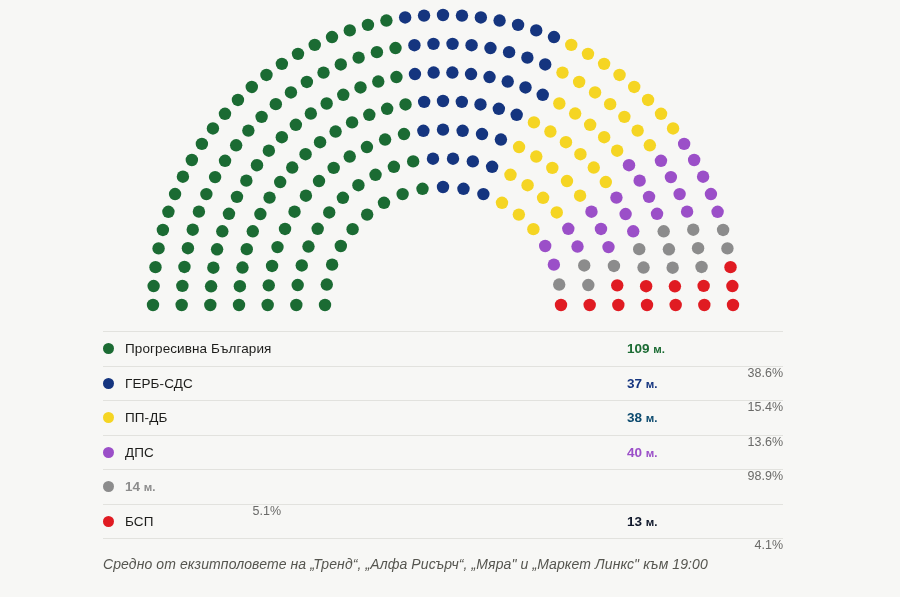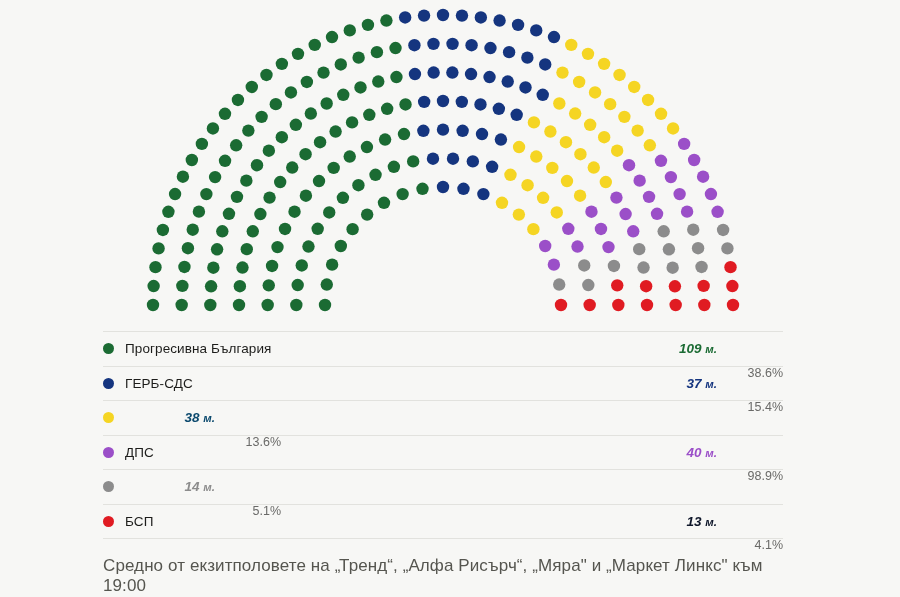--- a/index.html
+++ b/index.html
@@ -56,45 +56,44 @@
     margin-right: 11px;
   }
   .party-name {
     flex: 1 1 auto;
     color: #1d1d1b;
     font-size: 13.5px;
     letter-spacing: 0.1px;
   }
   .seats {
     flex: 0 0 90px;
-    text-align: right;
     font-weight: bold;
     font-size: 13.5px;
     padding-right: 6px;
     white-space: nowrap;
-    font-style: italic;
   }
   .seats .unit {
     font-weight: bold;
     font-size: 11.5px;
   }
   .pct {
     flex: 0 0 60px;
     text-align: right;
     color: #6a6a68;
     font-size: 12.5px;
     margin-top: 48px;
   }
   
   .footnote {
     position: absolute;
     left: 103px;
     top: 556px;
     width: 700px;
-    font-size: 17px;
+    font-size: 14px;
+    font-style: italic;
     color: #55554f;
     letter-spacing: 0.1px;
   }
 </style>
 </head>
 <body>
 
 <div class="page">
 
   <div class="arc-wrap">
@@ -359,20 +358,21 @@
       <span class="party-name">ГЕРБ-СДС</span>
       <span class="seats" style="color:#15357f">
         <span>37</span>
         <span class="unit">м.</span>
       </span>
       <span class="pct">15.4%</span>
     </div>
 
     <div class="legend-row">
       <span class="swatch" style="background:#f5d523"></span>
+      <span class="party-name">ПП-ДБ</span>
       <span class="seats" style="color:#0c4a6e">
         <span>38</span>
         <span class="unit">м.</span>
       </span>
       <span class="pct">13.6%</span>
     </div>
 
     <div class="legend-row">
       <span class="swatch" style="background:#9b4fc8"></span>
       <span class="party-name">ДПС</span>

